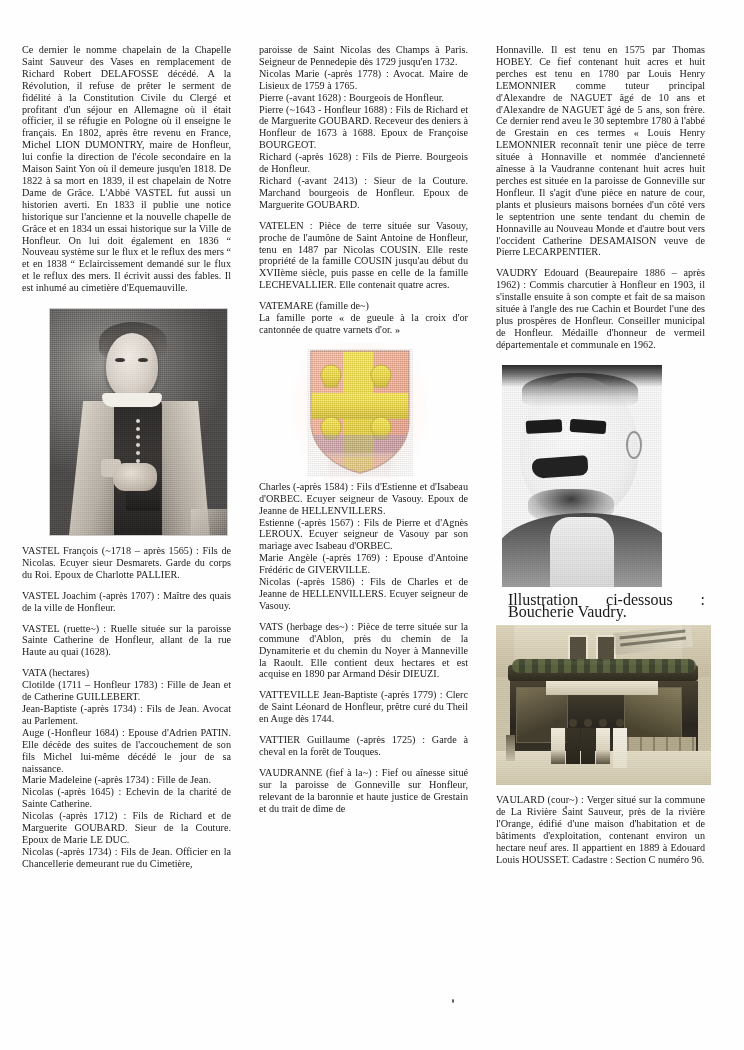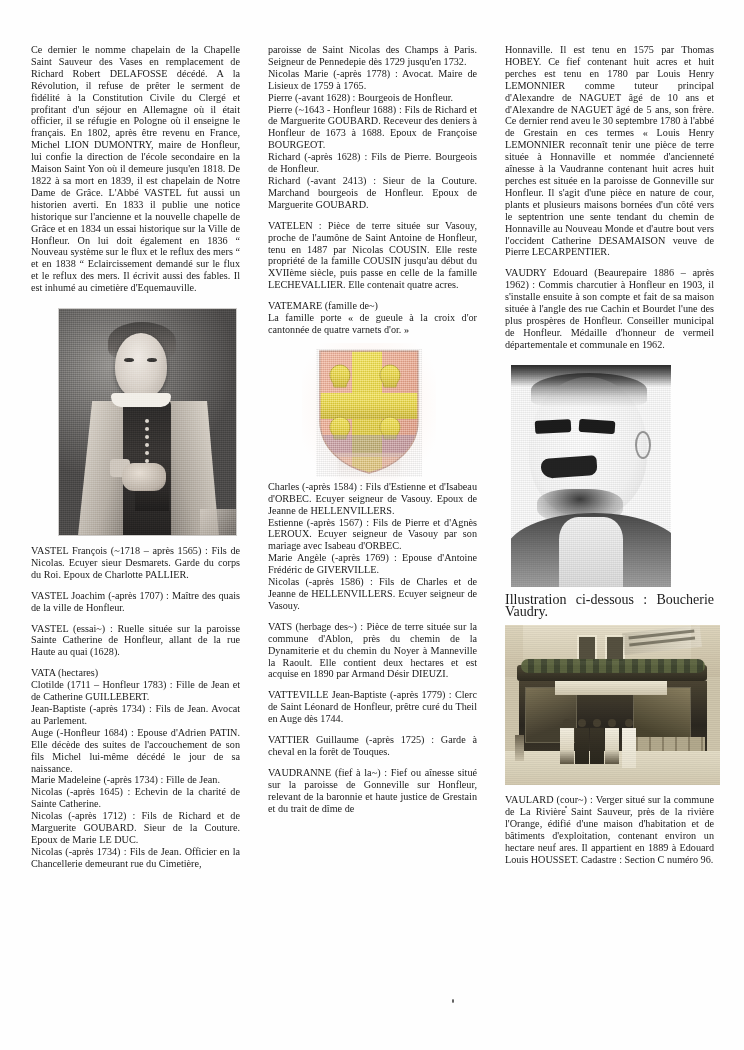--- a/index.html
+++ b/index.html
@@ -17,21 +17,21 @@
 
   
   .page {
     position: absolute;
     left: 0; top: 0;
     width: 744px; height: 1050px;
     background: #fefefe;
   }
   .columns {
     position: absolute;
-    left: 31px; top: 44px;
+    left: 22px; top: 44px;
     width: 684px;
     height: 960px;
     display: flex;
     gap: 0;
   }
   .col {
     width: 209px;
     margin-right: 28px;
     font-size: 10.2px;
     line-height: 11.9px;
@@ -333,23 +333,23 @@
     background: linear-gradient(180deg, #6d6450 0%, #cfc6ae 100%);
   }
   .bo-noise {
     position: absolute; inset: 0;
     background-image:
       repeating-linear-gradient(0deg, rgba(0,0,0,.07) 0 1px, rgba(255,255,255,.07) 1px 2px);
     mix-blend-mode: multiply; opacity: .6;
   }
 
   .caption {
-    font-size: 14px;
+    font-size: 16px;
     line-height: 11.9px;
-    margin: 7px 0 0 0;
+    margin: 7px 0 0 12px;
   }
   .speck {
     position: absolute;
     background: #555;
     border-radius: 50%;
   }
 </style>
 </head>
 <body>
 
@@ -382,21 +382,21 @@
         <div class="pv-book"></div>
         <div class="pv-hand"></div>
         <div class="pv-bottomcorner"></div>
         <div class="pv-noise"></div>
       </div>
 
       <p class="para spaced"><span class="entry-head">VASTEL François</span><span> (~1718 – après 1565) : Fils de Nicolas. Ecuyer sieur Desmarets. Garde du corps du Roi. Epoux de Charlotte PALLIER.</span></p>
 
       <p class="para spaced"><span class="entry-head">VASTEL Joachim</span><span> (-après 1707) : Maître des quais de la ville de Honfleur.</span></p>
 
-      <p class="para spaced"><span class="entry-head">VASTEL (essai~)</span><span> : Ruelle située sur la paroisse Sainte Catherine de Honfleur, allant de la rue Haute au quai (1628).</span></p>
+      <p class="para spaced"><span class="entry-head">VASTEL (ruette~)</span><span> : Ruelle située sur la paroisse Sainte Catherine de Honfleur, allant de la rue Haute au quai (1628).</span></p>
 
       <p class="para spaced"><span class="entry-head">VATA (hectares)</span><span></span></p>
 
       <p class="para"><span class="entry-head">Clotilde</span><span> (1711 – Honfleur 1783) : Fille de Jean et de Catherine GUILLEBERT.</span></p>
 
       <p class="para"><span class="entry-head">Jean-Baptiste</span><span> (-après 1734) : Fils de Jean. Avocat au Parlement.</span></p>
 
       <p class="para"><span class="entry-head">Auge</span><span> (-Honfleur 1684) : Epouse d'Adrien PATIN. Elle décède des suites de l'accouchement de son fils Michel lui-même décédé le jour de sa naissance.</span></p>
 
       <p class="para"><span class="entry-head">Marie Madeleine</span><span> (-après 1734) : Fille de Jean.</span></p>

